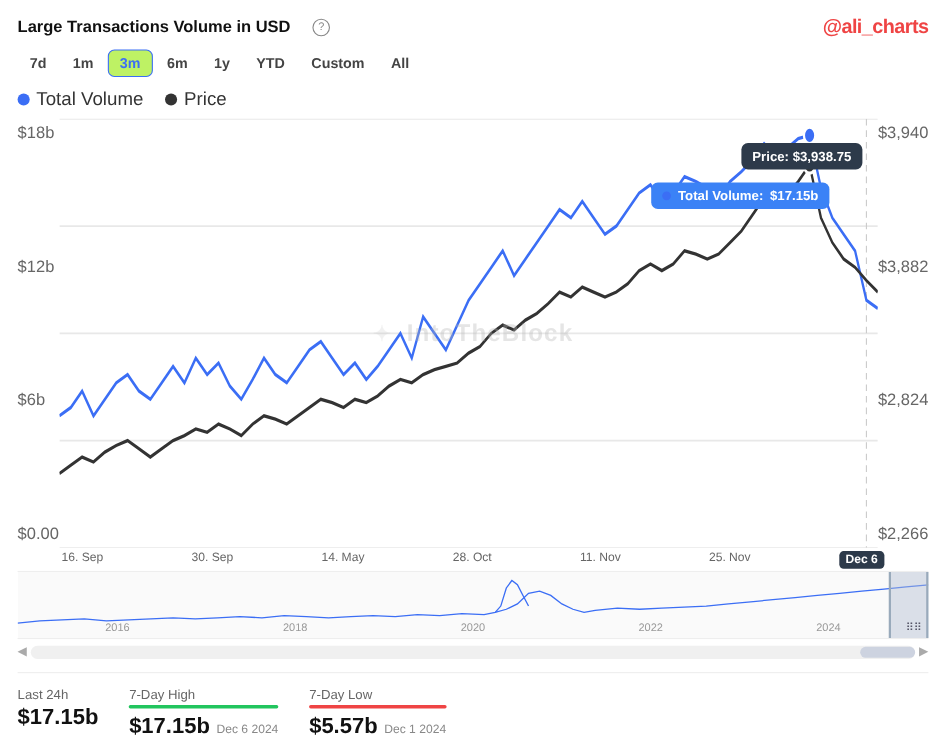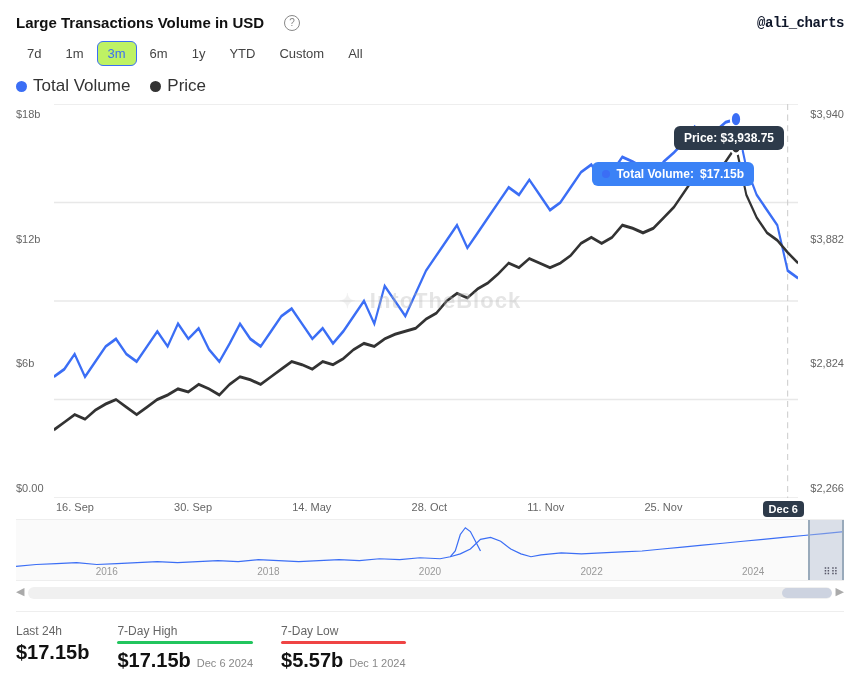--- a/index.html
+++ b/index.html
@@ -41,40 +41,39 @@
       border-radius: 50%;
       border: 1.5px solid #888;
       display: flex;
       align-items: center;
       justify-content: center;
       font-size: 10px;
       color: #888;
       cursor: pointer;
     }
     .brand-handle {
-      font-size: 14px;
+      font-size: 18px;
       font-weight: 800;
-      color: #0f172a;
+      color: #ef4444;
       letter-spacing: -0.5px;
-      font-family: Liberation Mono, monospace;
     }
     .time-buttons {
       display: flex;
       gap: 2px;
       margin-bottom: 10px;
     }
     .time-btn {
       padding: 4px 10px;
       border: 1.5px solid transparent;
       border-radius: 6px;
       background: transparent;
       cursor: pointer;
       font-size: 13px;
       color: #444;
-      font-weight: 400;
+      font-weight: 700;
     }
     .time-btn.active {
       border-color: #3b6ef5;
       color: #3b6ef5;
       background: #bef264;
     }
     .legend-row {
       display: flex;
       align-items: center;
       gap: 20px;
@@ -161,21 +160,21 @@
       position: absolute;
       left: 0;
       top: 0;
       height: 100%;
       display: flex;
       flex-direction: column;
       justify-content: space-between;
       pointer-events: none;
     }
     .y-label {
-      font-size: 11px;
+      font-size: 15px;
       color: #666;
     }
     .y-axis-labels-right {
       position: absolute;
       right: 0;
       top: 0;
       height: 100%;
       display: flex;
       flex-direction: column;
       justify-content: space-between;

